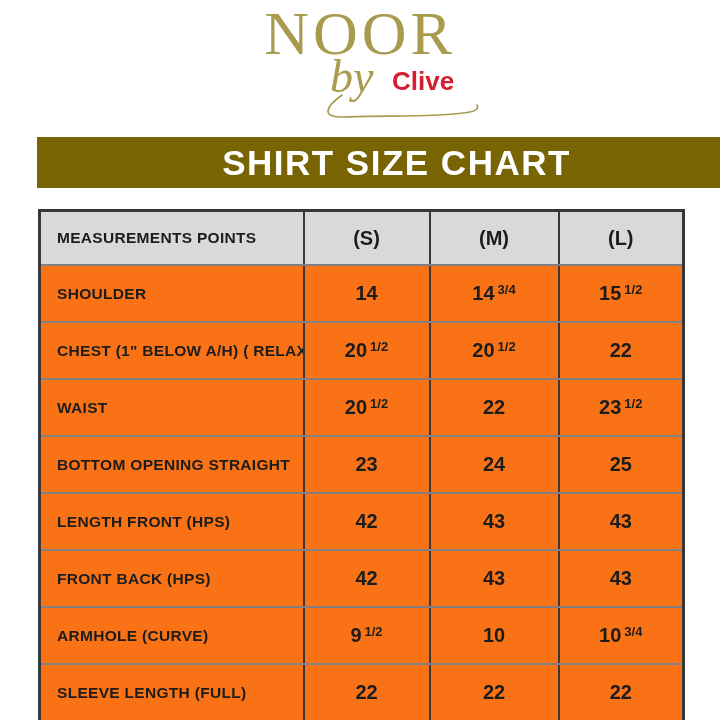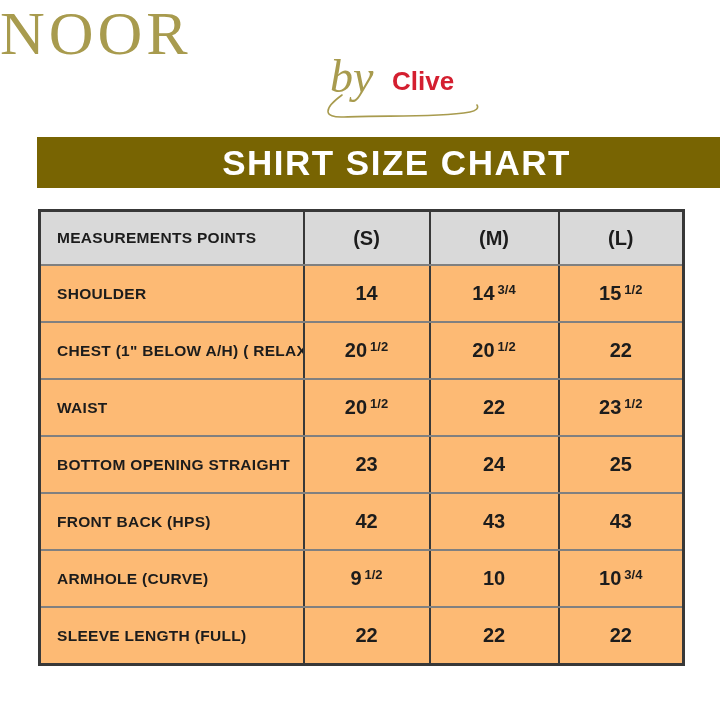--- a/index.html
+++ b/index.html
@@ -2,20 +2,21 @@
 <html style="--banner-bg: #786402; --banner-text: #ffffff; --logo-gold: #a89b4e; --clive-red: #d41f30; --header-bg: #d9d9d9; --text: #1c1c1c;"><head>
 <meta charset="utf-8">
 <style>
   html,body { margin:0; padding:0; background:#ffffff; }
   body { font-family:"Liberation Sans", sans-serif; }
   .page { position:relative; width:720px; height:720px; background:#fff; overflow:hidden; margin:0 auto; }
 
   
   .logo-noor {
     position:absolute; top:2px; left:0; width:100%;
+    text-align:center;
     font-family:"Liberation Serif", serif;
     font-size:62px; line-height:1.02; letter-spacing:4px;
     color:var(--logo-gold,#a89b4e);
   }
   .logo-sub { position:absolute; top:60px; left:328px; width:160px; height:56px; }
   .logo-by {
     position:absolute; left:2px; top:-6px;
     font-family:"Liberation Serif", serif; font-style:italic;
     font-size:46px; line-height:1; color:var(--logo-gold,#a89b4e);
   }
@@ -43,21 +44,21 @@
     border-collapse:collapse; table-layout:fixed;
     border:3px solid #383838;
   }
   .size-table th, .size-table td {
     border-left:2px solid #383838; border-right:2px solid #383838;
     border-top:2px solid #808080; border-bottom:2px solid #808080;
     overflow:hidden;
     margin-top:36px;
   }
   .size-table thead th { background:var(--header-bg,#d9d9d9); height:50px; }
-  .size-table tbody td { height:53px; background:#fdba74; }
+  .size-table tbody td { height:53px; background:#f97316; }
   .label-cell {
     text-align:left; padding-left:16px;
     font-size:15.5px; font-weight:bold; letter-spacing:0.3px;
     color:var(--text,#1c1c1c); white-space:nowrap;
   }
   .value-head, .value-cell {
     text-align:center; font-size:20px; font-weight:bold;
     color:var(--text,#1c1c1c);
   }
   .frac { font-size:13px; margin-left:3px; vertical-align:6px; letter-spacing:0; }
@@ -115,20 +116,26 @@
           <td class="value-cell"><span>22</span></td>
           <td class="value-cell"><span>23</span><span class="frac">1/2</span></td>
         </tr>
         <tr>
           <td class="label-cell">BOTTOM OPENING STRAIGHT</td>
           <td class="value-cell"><span>23</span></td>
           <td class="value-cell"><span>24</span></td>
           <td class="value-cell"><span>25</span></td>
         </tr>
         <tr>
+          <td class="label-cell">LENGTH FRONT (HPS)</td>
+          <td class="value-cell"><span>42</span></td>
+          <td class="value-cell"><span>43</span></td>
+          <td class="value-cell"><span>43</span></td>
+        </tr>
+        <tr>
           <td class="label-cell">FRONT BACK  (HPS)</td>
           <td class="value-cell"><span>42</span></td>
           <td class="value-cell"><span>43</span></td>
           <td class="value-cell"><span>43</span></td>
         </tr>
         <tr>
           <td class="label-cell">ARMHOLE (CURVE)</td>
           <td class="value-cell"><span>9</span><span class="frac">1/2</span></td>
           <td class="value-cell"><span>10</span></td>
           <td class="value-cell"><span>10</span><span class="frac">3/4</span></td>

